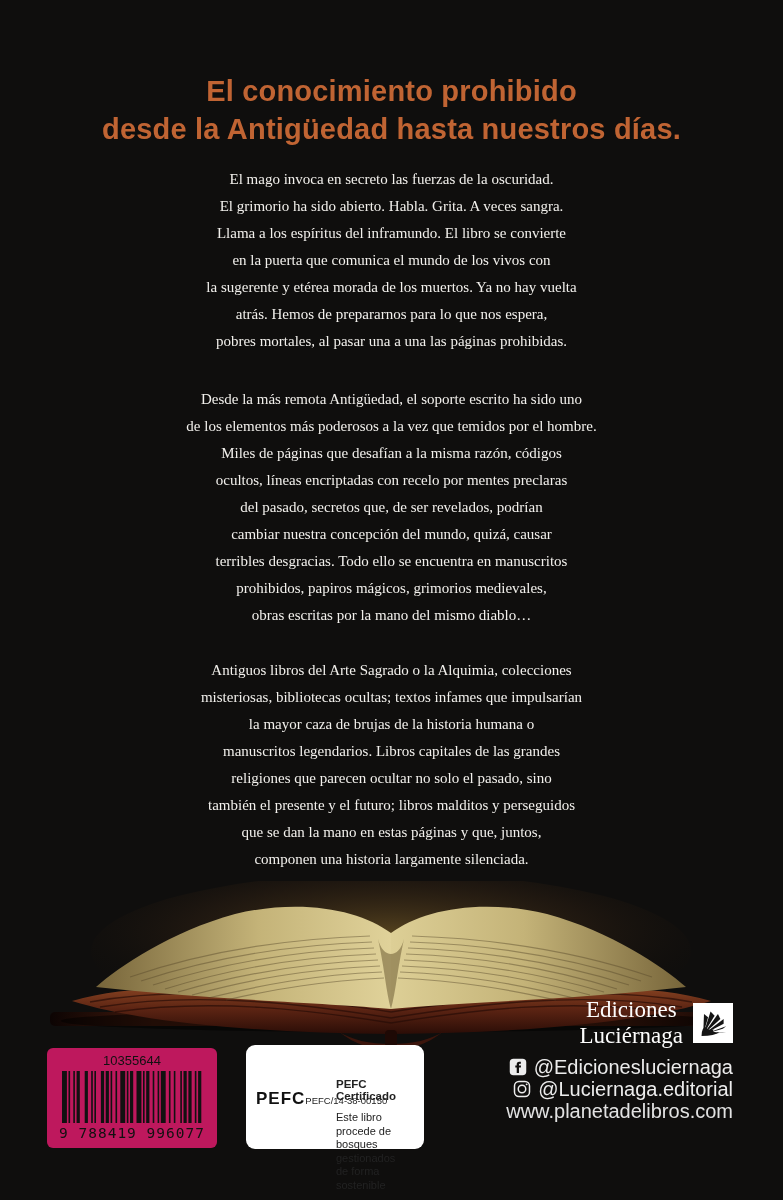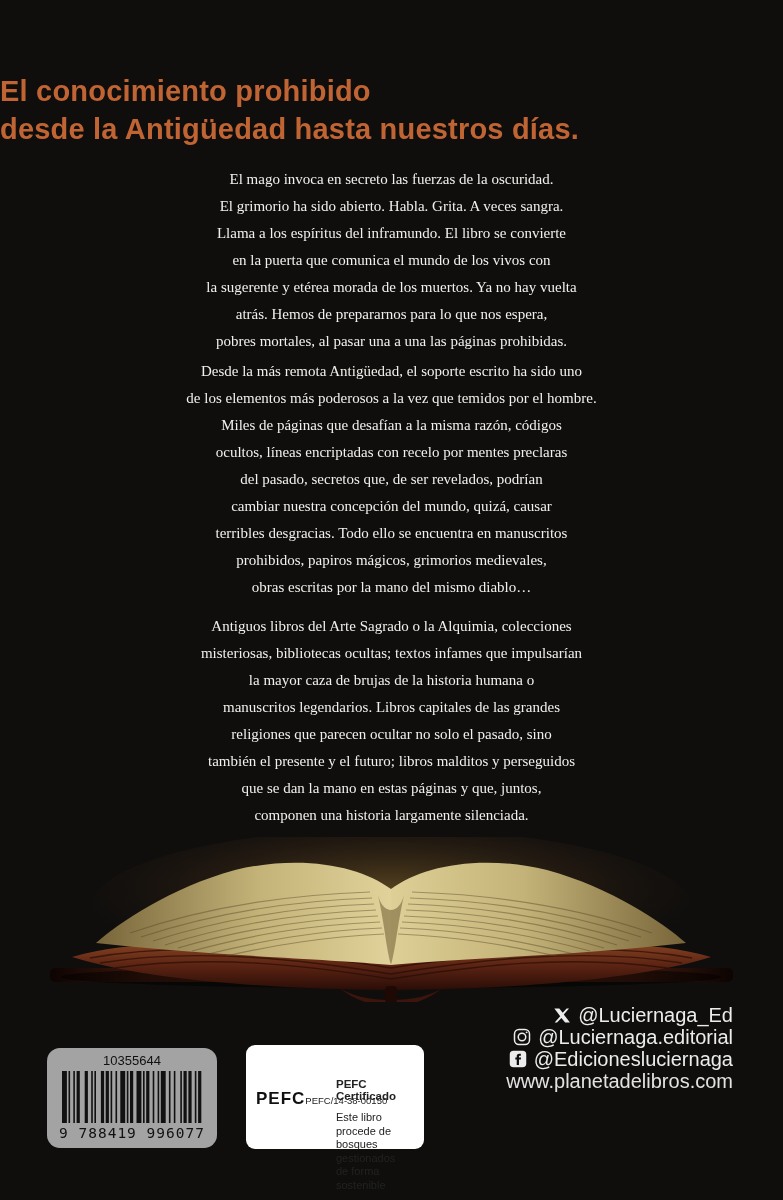--- a/index.html
+++ b/index.html
@@ -2,37 +2,37 @@
 <html><head>
 <meta charset="utf-8">
 <style>
   html,body{margin:0;padding:0;background:#000;}
   .cover{
     position:relative;width:783px;height:1200px;overflow:hidden;
     background:#0f0e0d;font-family:"Liberation Serif",serif;
   }
   
   .headline{
-    margin:72px 0 0;white-space:pre-line;
+    margin:72px 0 0;text-align:center;white-space:pre-line;
     font-family:"Liberation Sans",sans-serif;font-weight:700;
     font-size:29px;line-height:38px;color:#c06433;letter-spacing:.2px;
   }
   
   .para{
     margin:0;text-align:center;white-space:pre-line;color:#f2f0ec;
     font-size:15px;line-height:27px;
   }
-  .p1{margin-top:18px}.p2{margin-top:3px}.p3{margin-top:12px}
+  .p1{margin-top:18px}.p2{margin-top:31px}.p3{margin-top:28px}
   
   .book-wrap{margin-top:8px;height:165px;position:relative;}
   .book-wrap svg{display:block}
   
   .barcode-box{
     position:absolute;left:47px;top:1048px;width:170px;height:100px;
-    background:#a3a3a3;border-radius:13px;display:flex;flex-direction:column;
+    background:#be185d;border-radius:6px;display:flex;flex-direction:column;
     align-items:center;padding-top:5px;box-sizing:border-box;
   }
   .barcode-number{font-family:"Liberation Sans",sans-serif;font-size:13px;color:#111;}
   .barcode-bars{margin-top:2px;}
   .barcode-isbn{
     font-family:"DejaVu Sans Mono",monospace;font-size:14.5px;color:#111;
     letter-spacing:1px;margin-top:1px;
   }
   .pefc-box{
     position:absolute;left:246px;top:1045px;width:178px;height:104px;
@@ -226,45 +226,54 @@
     <div class="pefc-right">
       <div class="pefc-title">PEFC Certificado</div>
       <div class="pefc-desc">Este libro procede de
 bosques gestionados
 de forma sostenible</div>
       <div class="pefc-site">www.pefc.es</div>
     </div>
   </div>
 
   <div class="pub-col">
+    <div class="pub-row">
+      <div class="pub-name">Ediciones
+Luciérnaga</div>
+      <div class="pub-logo">
+        <svg width="36" height="36" viewBox="0 0 44 44">
+          <g fill="#141414">
+            <path d="M10 36 L11 11 L16 15 Z"></path>
+            <path d="M10 36 L19 8 L24 13 Z"></path>
+            <path d="M10 36 L28 11 L31 17 Z"></path>
+            <path d="M10 36 L35 17 L35 23 Z"></path>
+            <path d="M10 36 L38 26 L34 29 Z"></path>
+            <path d="M10 36 L38 33 L33 34 Z"></path>
+            <path d="M8 38 Q8 26 15 27 Q13 31 23 30 Q19 34 30 33 Q24 38 8 38 Z"></path>
+          </g>
+        </svg>
+      </div>
+    </div>
     <div class="social">
       <div class="social-row">
         <span class="icn">
-          <svg width="17" height="17" viewBox="0 0 24 24">
-              <path fill="#ececec" d="M17.8 2h3.4l-7.4 8.5L22.5 22h-6.8l-5.3-6.6L4.3 22H.9l7.9-9.1L.5 2h7l4.8 6L17.8 2z"></path>
+          <svg width="18" height="18" viewBox="0 0 24 24">
+              <rect x="1" y="1" width="22" height="22" rx="5" fill="#ececec"></rect>
+              <path fill="#0f0e0d" d="M15.8 12.6h-2.5V20h-3v-7.4H8.4V10h1.9V8.3c0-2.1 1.1-3.3 3.2-3.3h2.3v2.6h-1.6c-.7 0-.9.3-.9 1V10h2.7l-.2 2.6z"></path>
             </svg>
         </span>
-        <span>@Luciernaga_Ed</span>
+        <span>@Edicionesluciernaga</span>
       </div>
       <div class="social-row">
         <span class="icn">
           <svg width="18" height="18" viewBox="0 0 24 24" fill="none" stroke="#ececec" stroke-width="2">
               <rect x="2" y="2" width="20" height="20" rx="6"></rect>
               <circle cx="12" cy="12" r="5"></circle>
               <circle cx="18.2" cy="5.8" r="1.3" fill="#ececec" stroke="none"></circle>
             </svg>
         </span>
         <span>@Luciernaga.editorial</span>
       </div>
-      <div class="social-row">
-        <span class="icn">
-          <svg width="18" height="18" viewBox="0 0 24 24">
-              <rect x="1" y="1" width="22" height="22" rx="5" fill="#ececec"></rect>
-              <path fill="#0f0e0d" d="M15.8 12.6h-2.5V20h-3v-7.4H8.4V10h1.9V8.3c0-2.1 1.1-3.3 3.2-3.3h2.3v2.6h-1.6c-.7 0-.9.3-.9 1V10h2.7l-.2 2.6z"></path>
-            </svg>
-        </span>
-        <span>@Edicionesluciernaga</span>
-      </div>
       <div class="web-line">www.planetadelibros.com</div>
     </div>
   </div>
 
 </div>
 
 </body></html>

